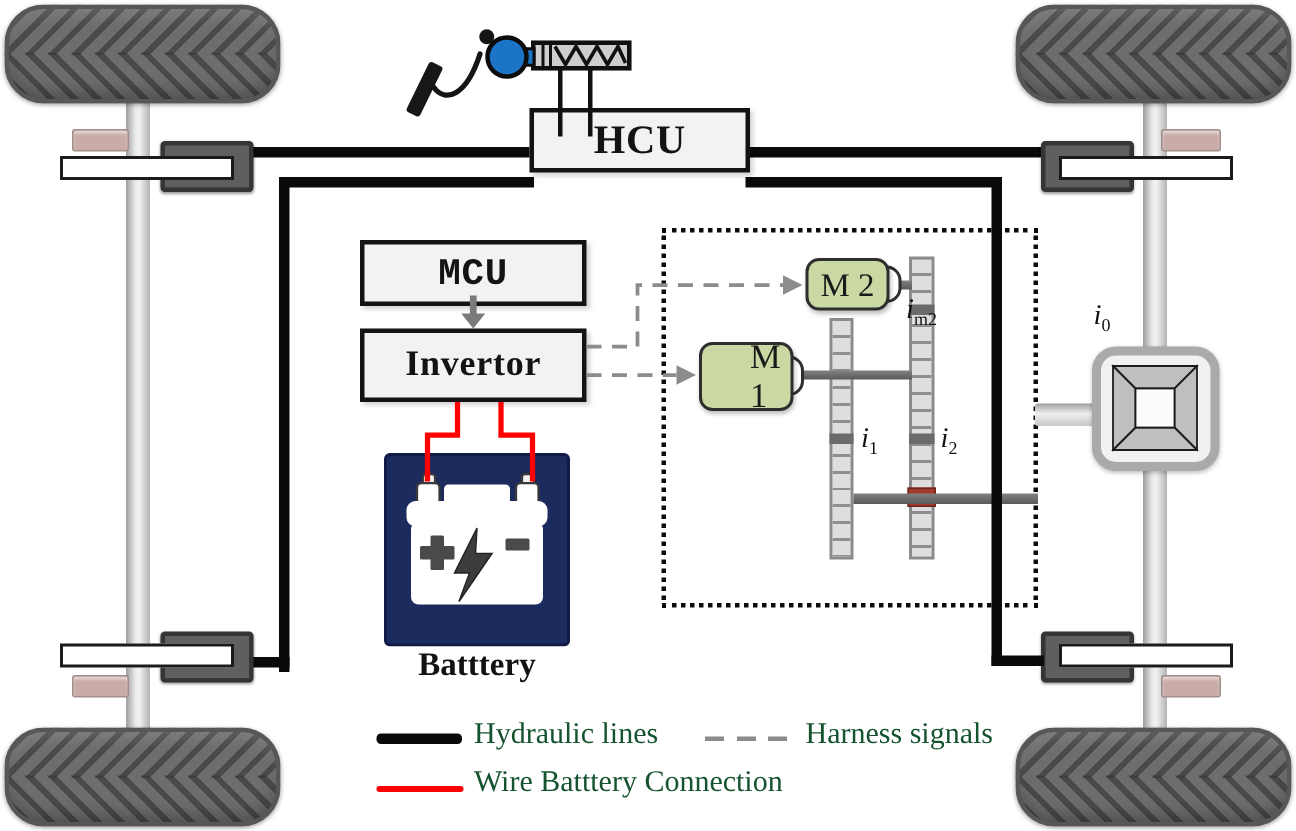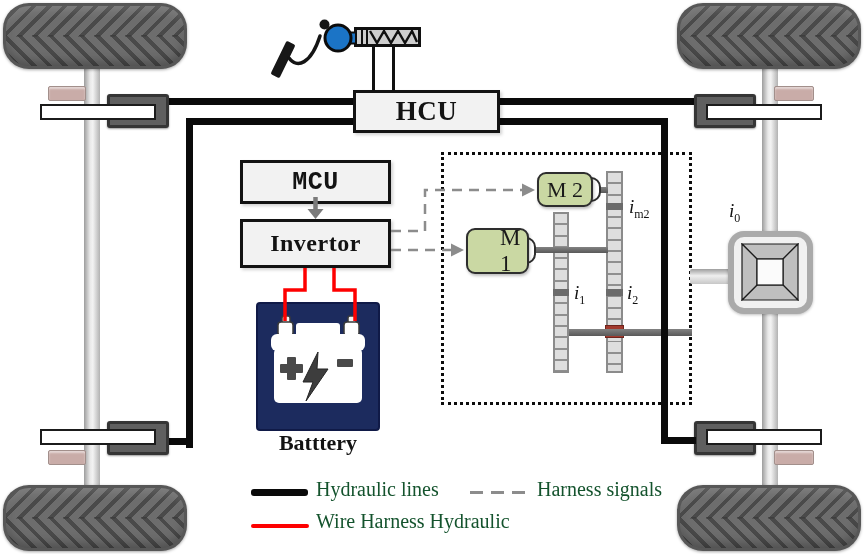--- a/index.html
+++ b/index.html
@@ -103,21 +103,21 @@
   <div class="bracket" style="left:40px;  top:104px;"></div>
   <div class="bracket" style="left:706px; top:104px;"></div>
   <div class="bracket" style="left:40px;  top:429px;"></div>
   <div class="bracket" style="left:706px; top:429px;"></div>
 
   <div class="tire" style="left:3px;   top:3px;"></div>
   <div class="tire" style="left:677px; top:3px;"></div>
   <div class="tire" style="left:3px;   top:485px;"></div>
   <div class="tire" style="left:677px; top:485px;"></div>
 
-  <div class="unit" style="left:353px; top:90px;  width:147px; height:43px; font-size:27px;">
+  <div class="unit" style="left:353px; top:72px;  width:147px; height:43px; font-size:27px;">
     <span>HCU</span>
   </div>
   <div class="unit" style="left:240px; top:160px; width:151px; height:44px; font-size:25px;font-family:Liberation Mono, monospace;">
     <span>MCU</span>
   </div>
   <div class="unit" style="left:240px; top:219px; width:151px; height:49px; font-size:24px;">
     <span>Invertor</span>
   </div>
 
   <div class="dotted-box" style="left:441px; top:152px; width:251px; height:253px;"></div>
@@ -149,21 +149,21 @@
   <div class="diff" style="left:728px; top:231px;">
     <svg width="58" height="58" viewBox="0 0 58 58" style="position:absolute; left:7px; top:6px;">
       <polygon points="1,1 57,1 42,16 16,16" fill="#bfbfbf" stroke="#1c1c1c" stroke-width="1.2"></polygon>
       <polygon points="57,1 57,57 42,42 42,16" fill="#bfbfbf" stroke="#1c1c1c" stroke-width="1.2"></polygon>
       <polygon points="1,57 57,57 42,42 16,42" fill="#bfbfbf" stroke="#1c1c1c" stroke-width="1.2"></polygon>
       <polygon points="1,1 16,16 16,42 1,57" fill="#bfbfbf" stroke="#1c1c1c" stroke-width="1.2"></polygon>
       <rect x="16" y="16" width="26" height="26" fill="#fbfbfb" stroke="#1c1c1c" stroke-width="1.2"></rect>
     </svg>
   </div>
 
-  <div class="ilabel" style="left:629px; top:196px;">
+  <div class="ilabel" style="left:604px; top:196px;">
     <span>i</span><sub>m2</sub>
   </div>
   <div class="ilabel" style="left:574px; top:282px;">
     <span>i</span><sub>1</sub>
   </div>
   <div class="ilabel" style="left:627px; top:282px;">
     <span>i</span><sub>2</sub>
   </div>
   <div class="ilabel" style="left:729px; top:200px;">
     <span>i</span><sub>0</sub>
@@ -211,15 +211,15 @@
     <polygon points="451,243.5 451,256.5 464,250" fill="#8c8c8c"></polygon>
     <polyline points="305,268 305,290 285,290 285,321" fill="none" stroke="#fe0000" stroke-width="3.5"></polyline>
     <polyline points="334,268 334,290 355,290 355,321" fill="none" stroke="#fe0000" stroke-width="3.5"></polyline>
   </svg>
 
   <div class="swatch-solid" style="left:251px; top:489px; width:57px; height:7px; background:#0a0a0a;"></div>
   <div class="legend-text" style="left:316px; top:478px;">Hydraulic lines</div>
   <div class="swatch-dash" style="left:470px; top:491px; width:56px;"></div>
   <div class="legend-text" style="left:537px; top:478px;">Harness signals</div>
   <div class="swatch-solid" style="left:251px; top:524px; width:58px; height:4px; background:#fe0000;"></div>
-  <div class="legend-text" style="left:316px; top:510px;">Wire Harness Hydraulic</div>
+  <div class="legend-text" style="left:316px; top:510px;">Wire Batttery Connection</div>
 
 </div>
 
 </body></html>

